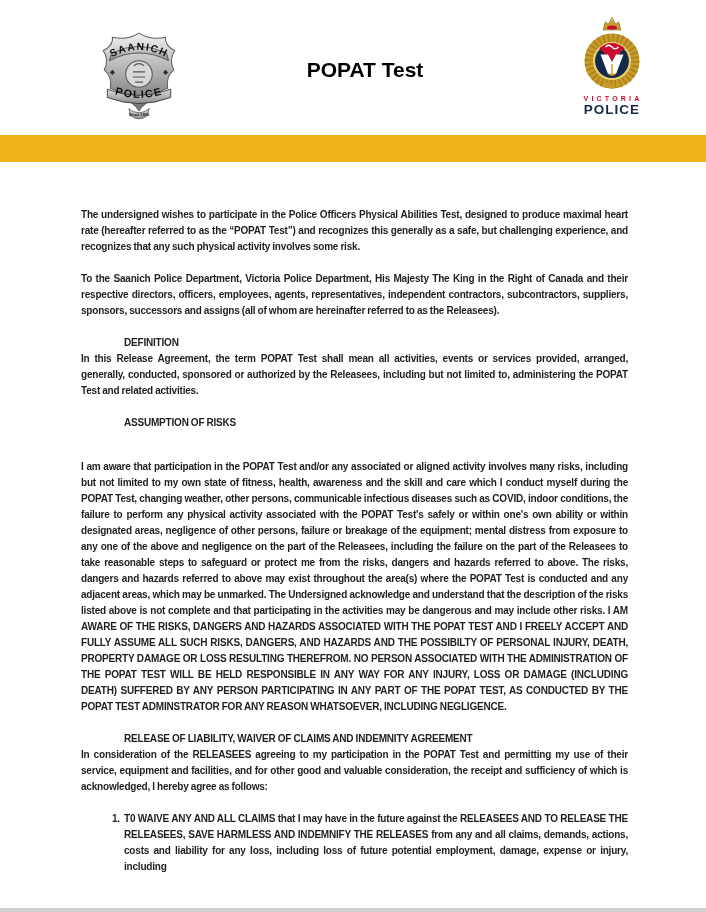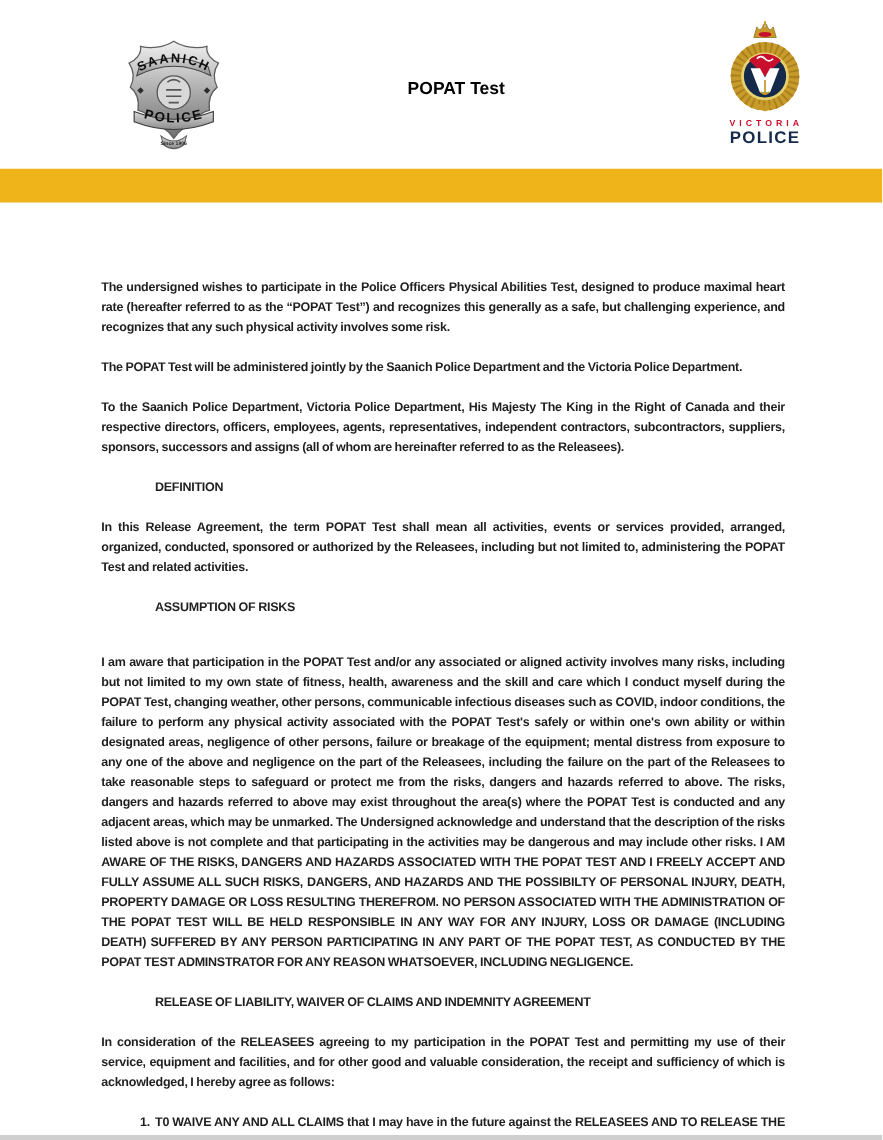--- a/index.html
+++ b/index.html
@@ -9,34 +9,34 @@
     background:#ffffff;
     overflow:hidden;
     font-family:"Liberation Sans",sans-serif;
     color:#1f1f1f;
   }
   
   .badge-left{position:absolute;left:98px;top:30px;width:82px;height:94px;}
   .crest-right{position:absolute;left:572px;top:16px;width:80px;height:102px;}
   .title-block{
     position:absolute;left:170px;top:57px;width:390px;
-    text-align:center;font-weight:700;font-size:14px;line-height:26px;color:#000;
+    text-align:center;font-weight:700;font-size:21px;line-height:26px;color:#000;
   }
   .accent-bar{
     position:absolute;left:0;top:135px;width:706px;height:27px;
     background:#F0B41B;
   }
   
   .content{
     position:absolute;left:81px;top:207px;width:547px;
     font-size:10px;line-height:16px;font-weight:700;
     letter-spacing:-0.2px;word-spacing:-0.4px;
     text-align:justify;
   }
-  .para{margin:16px 0 16px 0;}
+  .para{margin:0 0 16px 0;}
   .heading{margin:0;text-transform:none;padding-left:43px;}
   .heading.gap-after{margin-bottom:28px;}
   .list-item{display:flex;margin:0 0 16px 0;}
   .list-item .num{flex:0 0 43px;padding-left:31px;box-sizing:border-box;text-align:left;}
   .list-item .item-text{flex:1;text-align:justify;}
   .footer-strip{
     position:absolute;left:0;bottom:0;width:706px;height:4px;background:#cfcfcf;
   }
   svg text{font-family:"Liberation Sans",sans-serif;}
 </style>
@@ -120,26 +120,25 @@
       <text x="40" y="98" font-size="13.5" font-weight="bold" fill="#15294B" letter-spacing="1" text-anchor="middle">POLICE</text>
     </svg>
   </div>
 
   <div class="accent-bar"></div>
 
   <div class="content">
 
     <p class="para">The undersigned wishes to participate in the Police Officers Physical Abilities Test, designed to produce maximal heart rate (hereafter referred to as the “POPAT Test”) and recognizes this generally as a safe, but challenging experience, and recognizes that any such physical activity involves some risk.</p>
 
-    <p class="para">The POPAT Test will be administered jointly by the Saanich Police Department and the Victoria Police Department.</p>
 
     <p class="para">To the Saanich Police Department, Victoria Police Department, His Majesty The King in the Right of Canada and their respective directors, officers, employees, agents, representatives, independent contractors, subcontractors, suppliers, sponsors, successors and assigns (all of whom are hereinafter referred to as the Releasees).</p>
 
     <p class="para heading" style="margin-bottom:0;">DEFINITION</p>
-    <p class="para">In this Release Agreement, the term POPAT Test shall mean all activities, events or services provided, arranged, organized, conducted, sponsored or authorized by the Releasees, including but not limited to, administering the POPAT Test and related activities.</p>
+    <p class="para">In this Release Agreement, the term POPAT Test shall mean all activities, events or services provided, arranged, generally, conducted, sponsored or authorized by the Releasees, including but not limited to, administering the POPAT Test and related activities.</p>
 
     <p class="para heading gap-after">ASSUMPTION OF RISKS</p>
     <p class="para">I am aware that participation in the POPAT Test and/or any associated or aligned activity involves many risks, including but not limited to my own state of fitness, health, awareness and the skill and care which I conduct myself during the POPAT Test, changing weather, other persons, communicable infectious diseases such as COVID, indoor conditions, the failure to perform any physical activity associated with the POPAT Test's safely or within one's own ability or within designated areas, negligence of other persons, failure or breakage of the equipment; mental distress from exposure to any one of the above and negligence on the part of the Releasees, including the failure on the part of the Releasees to take reasonable steps to safeguard or protect me from the risks, dangers and hazards referred to above.  The risks, dangers and hazards referred to above may exist throughout the area(s) where the POPAT Test is conducted and any adjacent areas, which may be unmarked.  The Undersigned acknowledge and understand that the description of the risks listed above is not complete and that participating in the activities may be dangerous and may include other risks.  I AM AWARE OF THE RISKS, DANGERS AND HAZARDS ASSOCIATED WITH THE POPAT TEST AND I FREELY ACCEPT AND FULLY ASSUME ALL SUCH RISKS, DANGERS, AND HAZARDS AND THE POSSIBILTY OF PERSONAL INJURY, DEATH, PROPERTY DAMAGE OR LOSS RESULTING THEREFROM.  NO PERSON ASSOCIATED WITH THE ADMINISTRATION OF THE POPAT TEST WILL BE HELD RESPONSIBLE IN ANY WAY FOR ANY INJURY, LOSS OR DAMAGE (INCLUDING DEATH) SUFFERED BY ANY PERSON PARTICIPATING IN ANY PART OF THE POPAT TEST, AS CONDUCTED BY THE POPAT TEST ADMINSTRATOR FOR ANY REASON WHATSOEVER, INCLUDING NEGLIGENCE.</p>
 
     <p class="para heading" style="margin-bottom:0;">RELEASE OF LIABILITY, WAIVER OF CLAIMS AND INDEMNITY AGREEMENT</p>
     <p class="para">In consideration of the RELEASEES agreeing to my participation in the POPAT Test and permitting my use of their service, equipment and facilities, and for other good and valuable consideration, the receipt and sufficiency of which is acknowledged, I hereby agree as follows:</p>
 
     <div class="list-item">
       <span class="num">1.</span>
       <span class="item-text">T0 WAIVE ANY AND ALL CLAIMS that I may have in the future against the RELEASEES AND TO RELEASE THE RELEASEES, SAVE HARMLESS AND INDEMNIFY THE RELEASES from any and all claims, demands, actions, costs and liability for any loss, including loss of future potential employment, damage, expense or injury, including</span>

